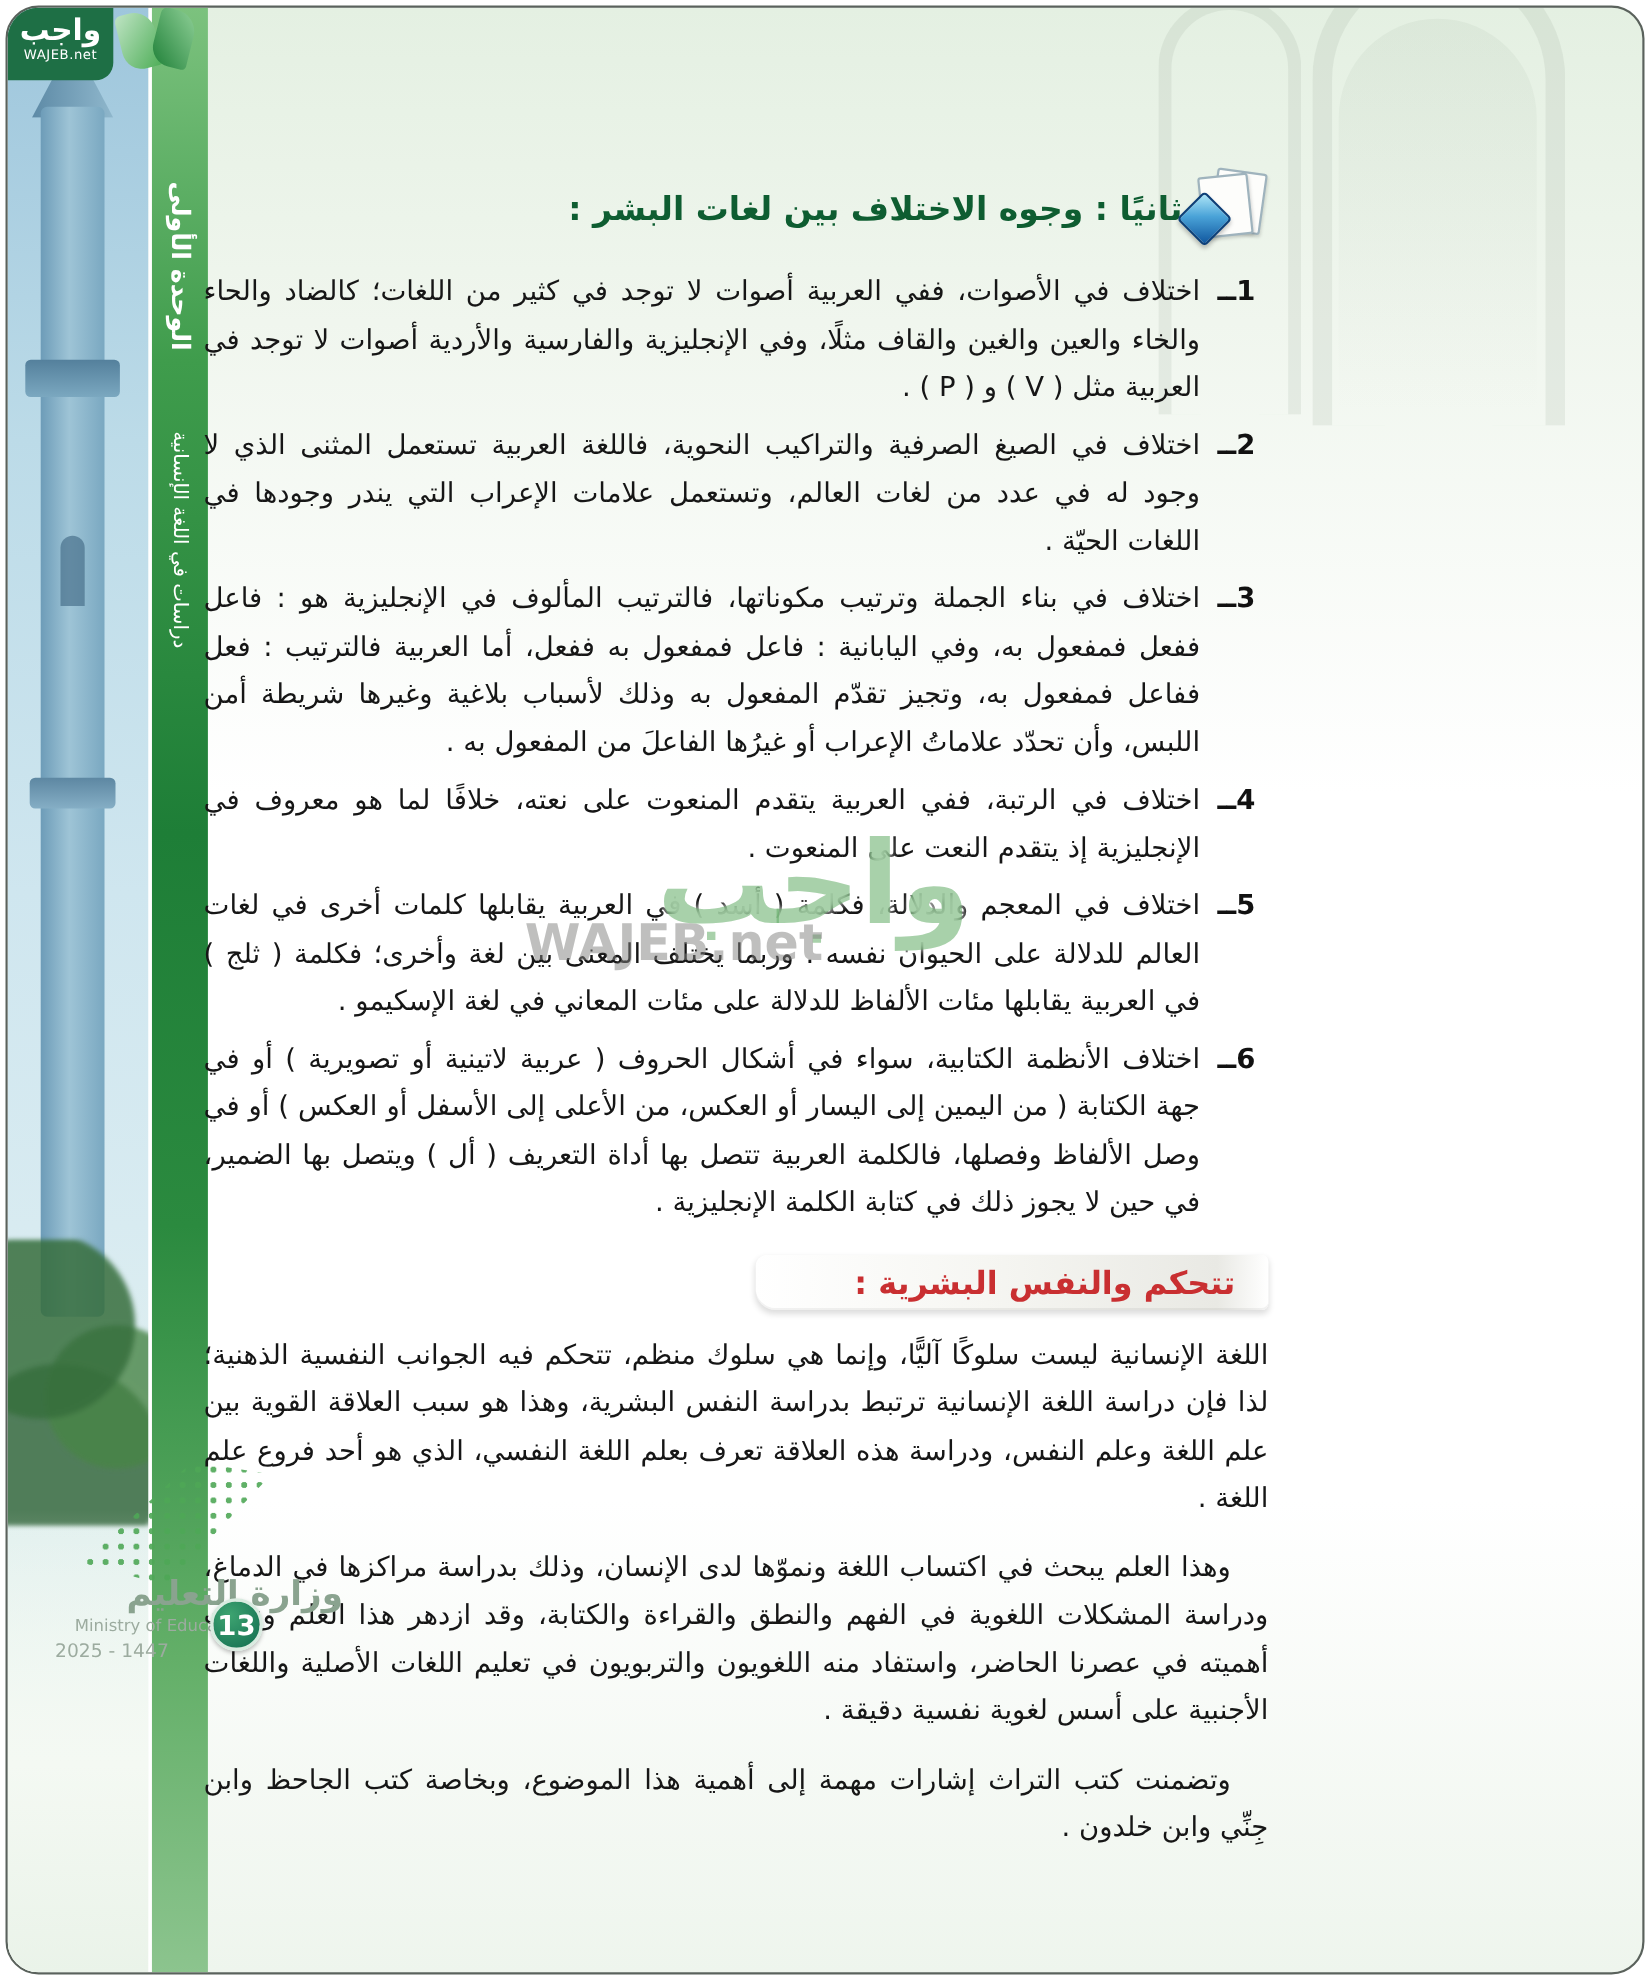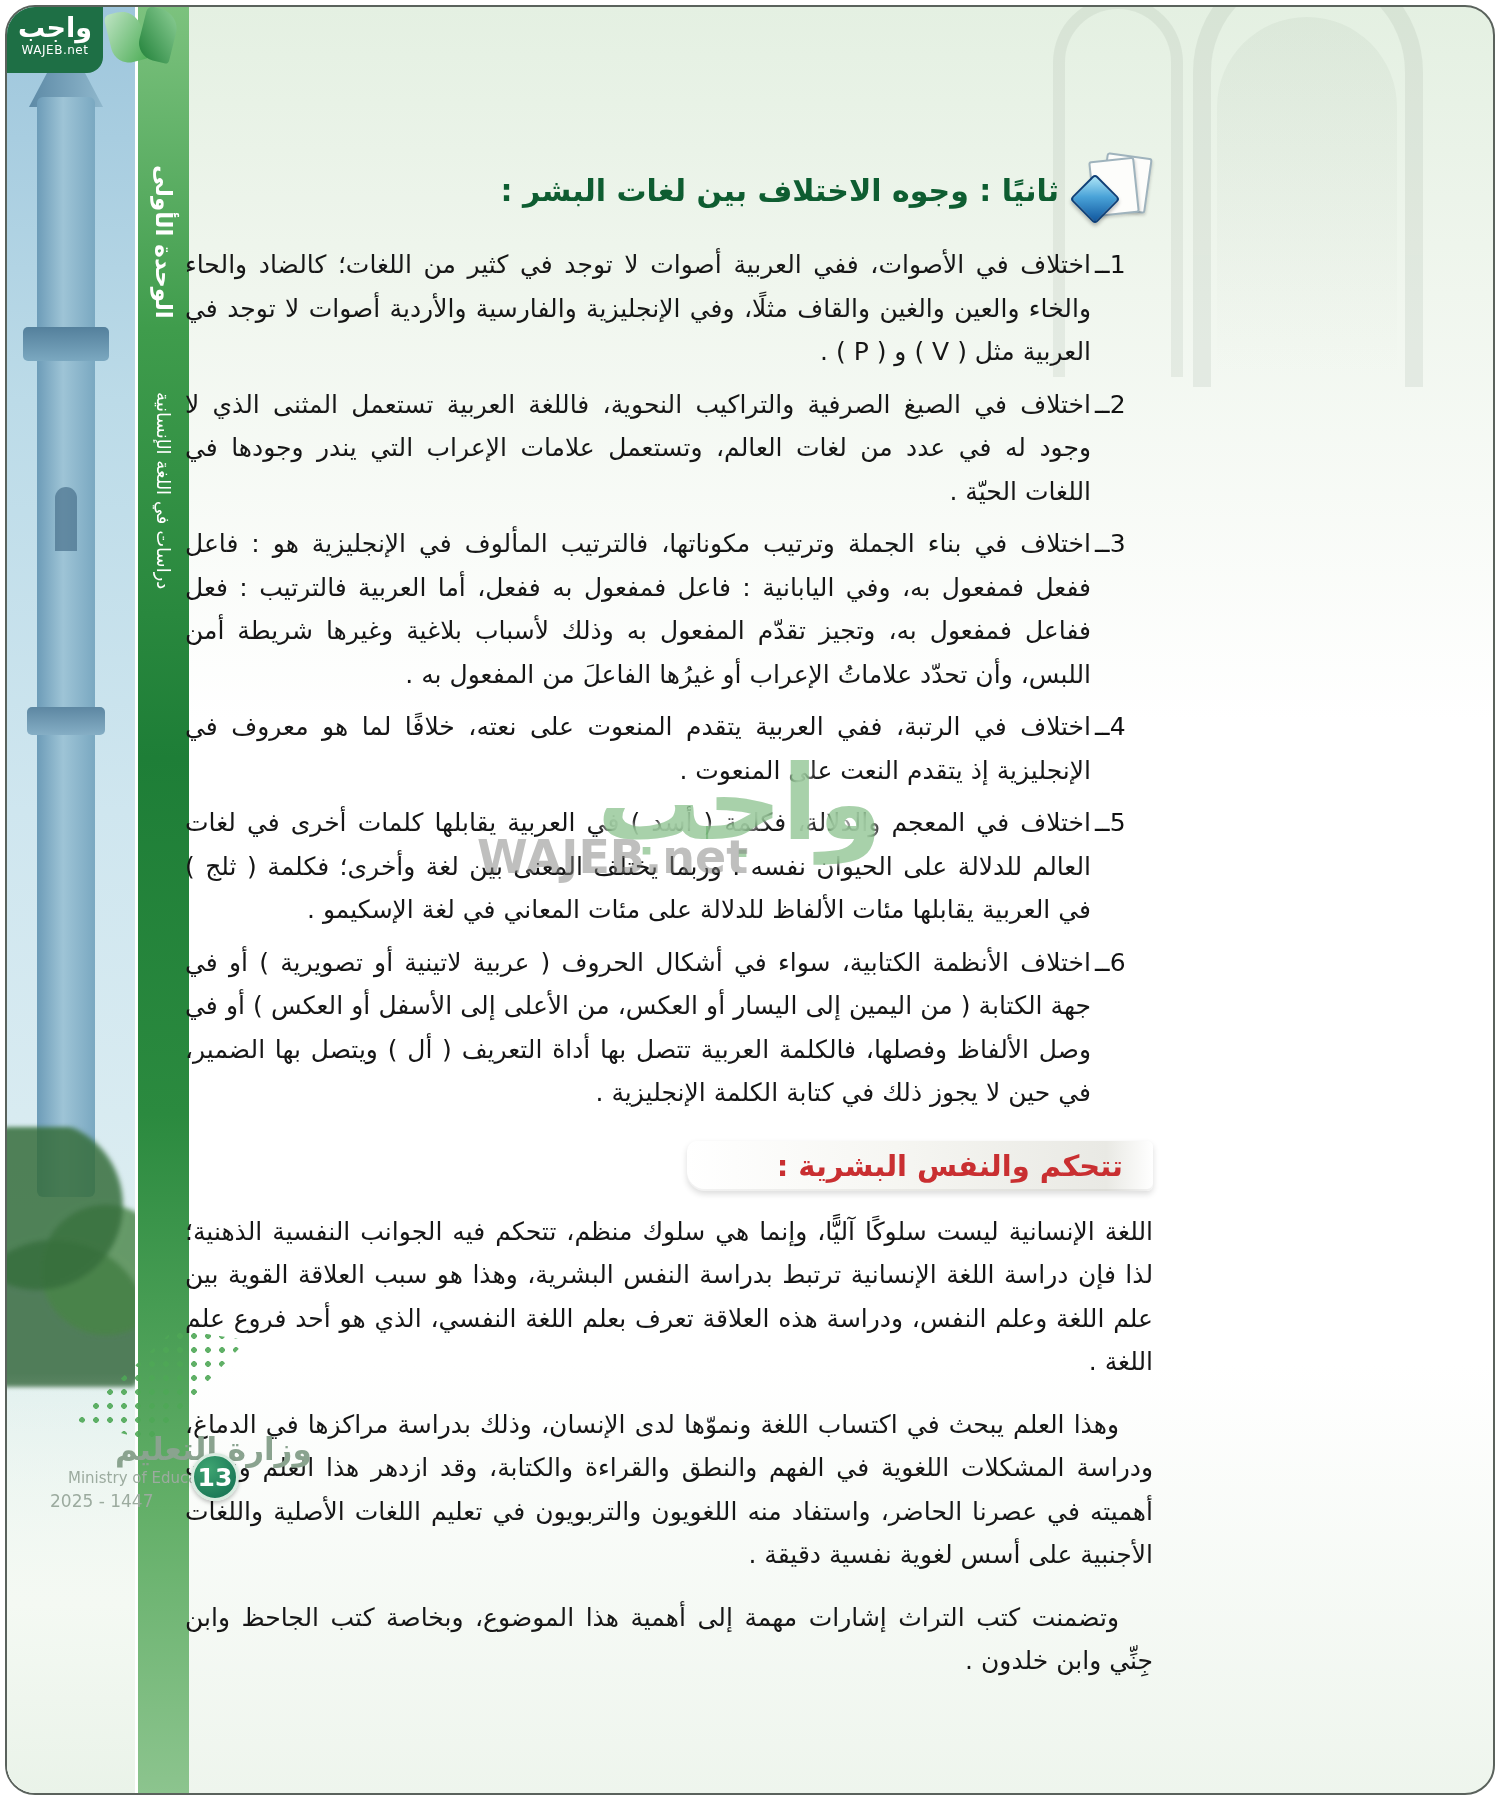--- a/index.html
+++ b/index.html
@@ -96,43 +96,43 @@
   .arch-a { right: 70px; top: -50px; width: 230px; height: 430px; border-width: 18px; }
   .arch-b { right: 310px; top: -10px; width: 130px; height: 380px; border-width: 12px; }
   .arch-fill { position: absolute; right: 96px; top: 10px; width: 180px; height: 360px;
     background: linear-gradient(180deg, rgba(140,160,140,.10), rgba(140,160,140,0)); border-radius: 110px 110px 0 0; }
 
   
   .content {
     position: absolute; right: 340px; top: 146px; width: 968px;
     direction: rtl; color: #161616; z-index: 2;
   }
-  .title-row { display: flex; align-items: center; gap: 16px; margin-bottom: 16px; }
+  .title-row { display: flex; align-items: center; gap: 0; margin-bottom: 16px; }
   .papers-icon { position: relative; width: 78px; height: 74px; flex: 0 0 auto; }
   .sheet {
     position: absolute; width: 46px; height: 56px; background: #fdfdfb;
     border: 2px solid #9fb3bd; border-radius: 3px;
     box-shadow: 1px 2px 3px rgba(0,0,0,.15);
   }
   .sheet-1 { right: 4px; top: 2px; transform: rotate(8deg); }
   .sheet-2 { right: 16px; top: 6px; transform: rotate(-6deg); }
   .diamond {
     position: absolute; right: 40px; top: 28px; width: 36px; height: 36px;
     transform: rotate(45deg);
     background: linear-gradient(135deg,#aee6f7 0%,#4aa3d8 45%,#10569e 100%);
     border: 2px solid #0d3f77; border-radius: 4px;
     box-shadow: 2px 2px 4px rgba(0,0,0,.25);
   }
   .page-title { margin: 0; font-size: 30px; font-weight: bold; color: #0e5d31; }
 
   .num-list { margin: 0; padding: 0; }
   .num-item { display: flex; gap: 4px; margin-bottom: 9px; }
   .num-cell {
-    flex: 0 0 58px; font-size: 25px; font-weight: normal; color: #111;
-    text-align: left; line-height: 1.74; direction: rtl;
+    flex: 0 0 58px; font-size: 25px; font-weight: bold; color: #111;
+    text-align: center; line-height: 1.74; direction: rtl;
   }
   .num-text {
     flex: 1; font-size: 25px; line-height: 1.74; text-align: justify;
     text-justify: inter-word;
   }
 
   .ribbon-row { margin: 26px 0 16px; }
   .ribbon {
     display: inline-block; padding: 8px 30px 8px 90px;
     background: linear-gradient(270deg,#ffffff 0%,#e9e9e4 10%,#f6f6f2 55%, rgba(246,246,242,0) 100%);

